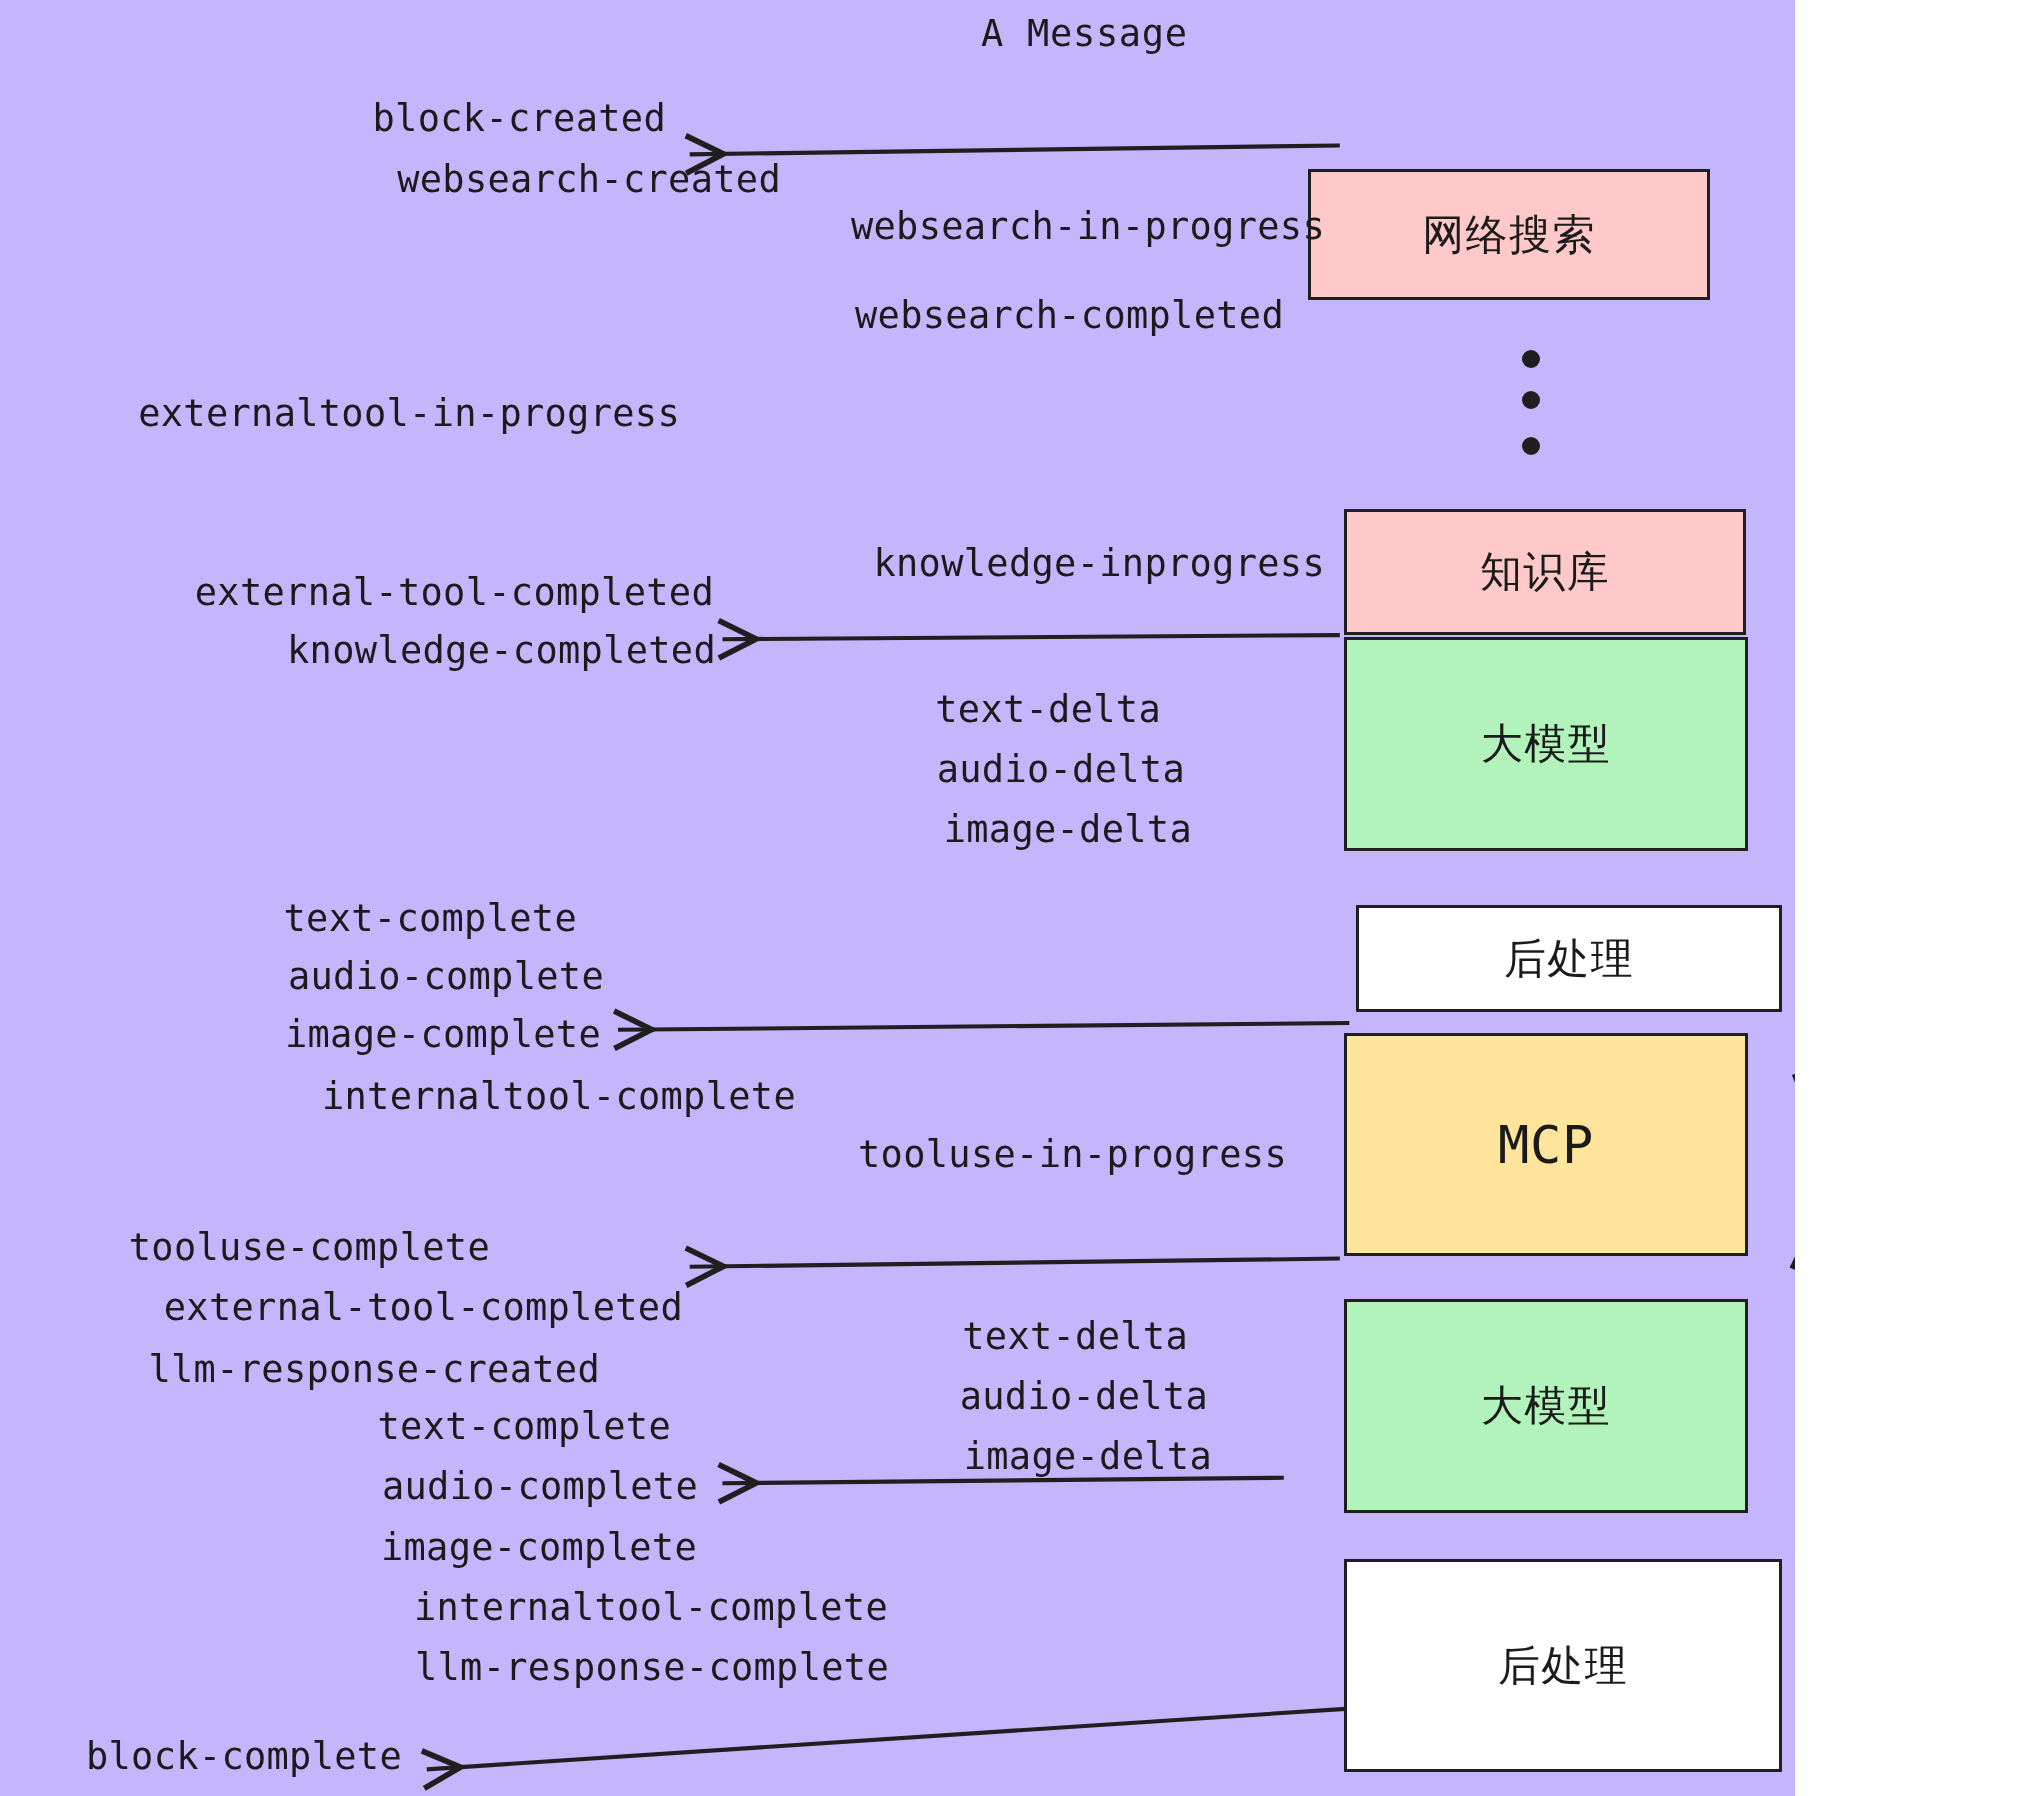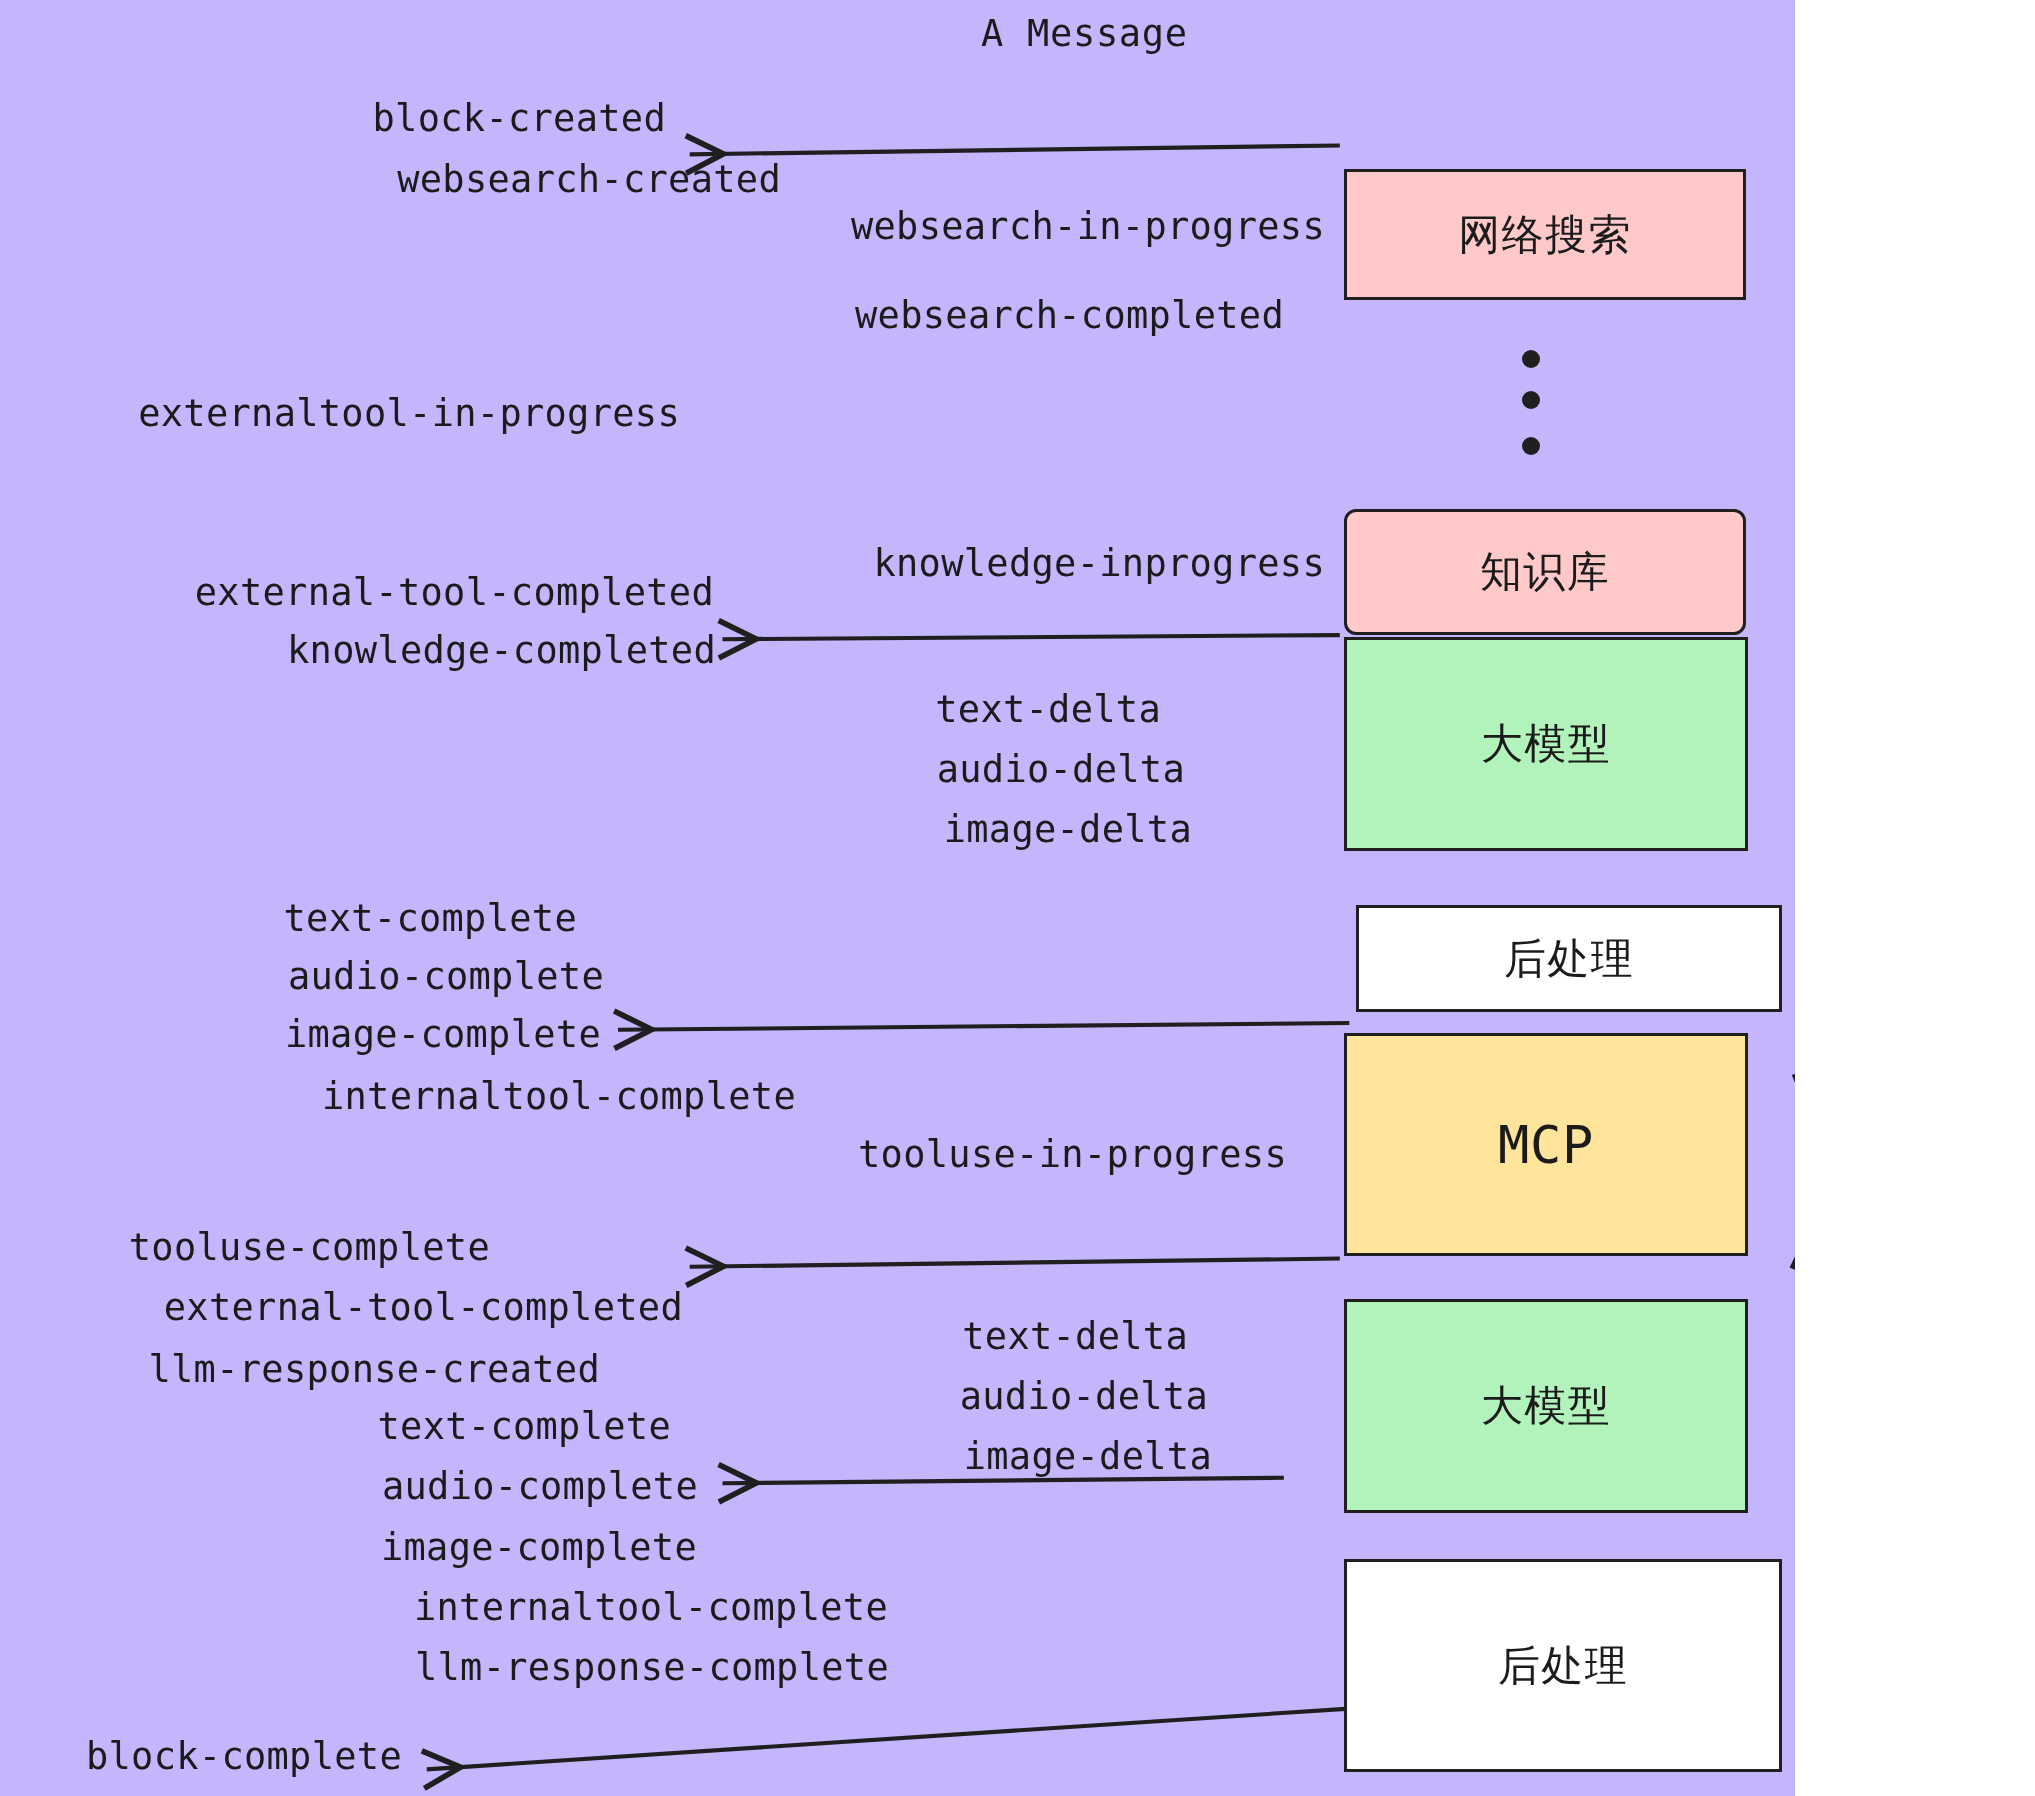--- a/index.html
+++ b/index.html
@@ -114,25 +114,25 @@
     </g>
 
     <g>
       <path d="M2655,1580 L2648,1680" fill="none" stroke="#1f1f1f" stroke-width="6" marker-start="url(#ahU)"></path>
       <path d="M2650,1745 L2652,1852" fill="none" stroke="#1f1f1f" stroke-width="6" marker-end="url(#ahU)"></path>
     </g>
   </svg>
 
   <div class="title" style="left:981px;top:12.3px;">A Message</div>
 
-  <div class="nodebox" style="left:1344px;top:169px;width:402px;height:131px;background:#FFC9C9;">
+  <div class="nodebox" style="left:1308px;top:169px;width:402px;height:131px;background:#FFC9C9;">
     <span>网络搜索</span>
   </div>
 
-  <div class="nodebox" style="left:1344px;top:509px;width:402px;height:126px;background:#FFC9C9;border-radius:12px;">
+  <div class="nodebox" style="left:1344px;top:509px;width:402px;height:126px;background:#FFC9C9;">
     <span>知识库</span>
   </div>
 
   <div class="nodebox" style="left:1344px;top:637px;width:404px;height:214px;background:#B2F2BB;">
     <span>大模型</span>
   </div>
 
   <div class="nodebox" style="left:1356px;top:905px;width:426px;height:107px;background:#FFFFFF;">
     <span>后处理</span>
   </div>

